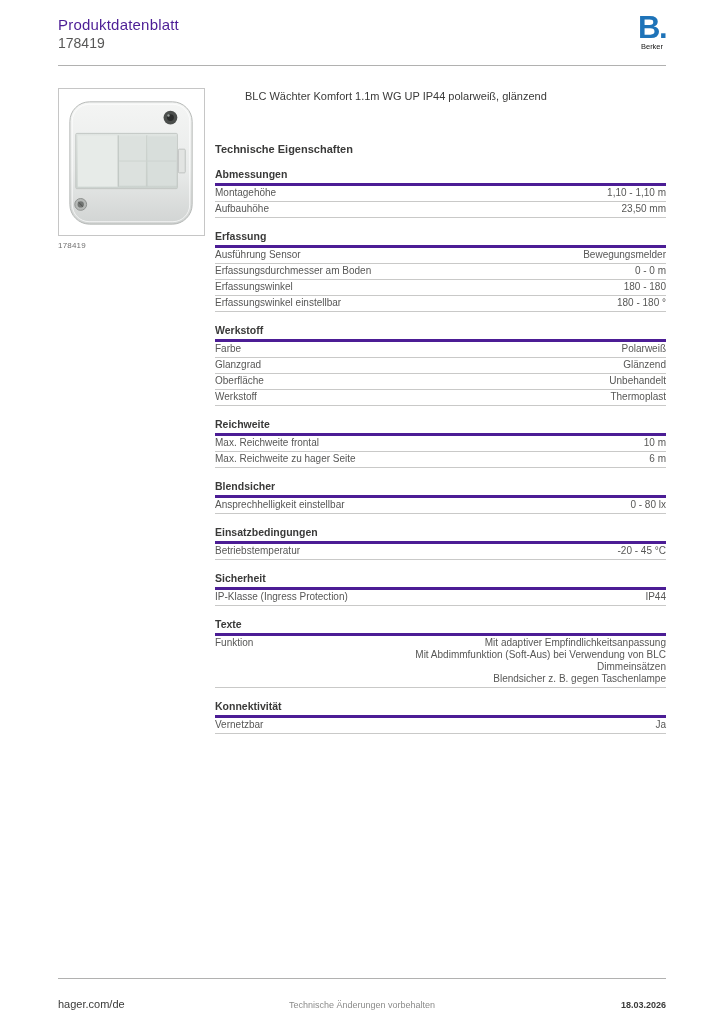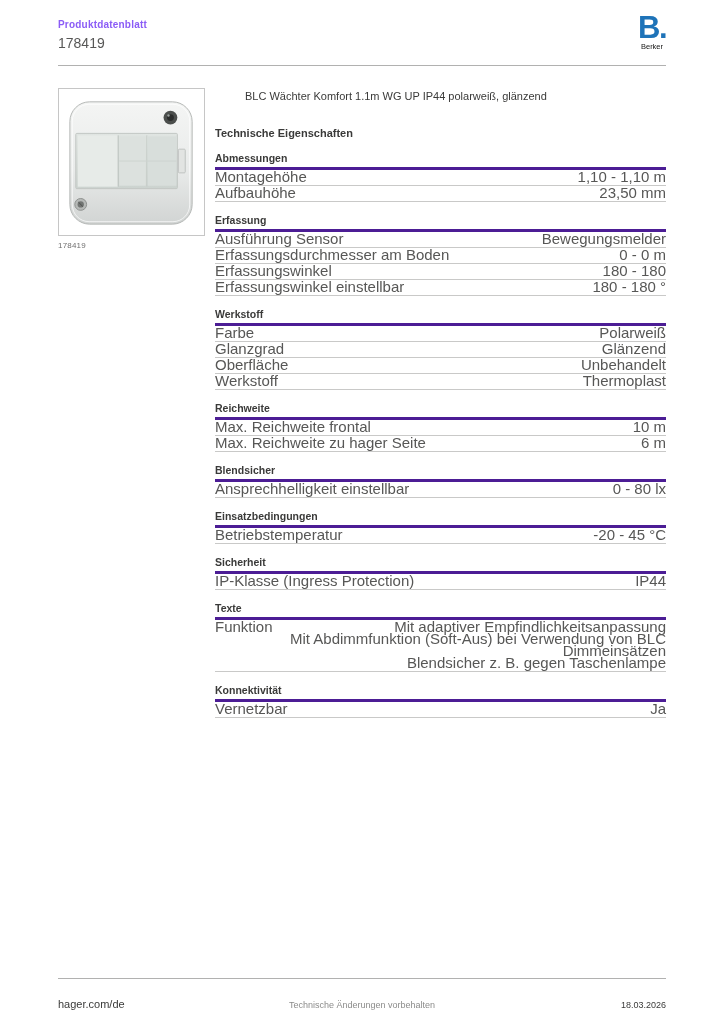--- a/index.html
+++ b/index.html
@@ -6,58 +6,58 @@
   html,body { background:#ffffff; }
   body {
     width:724px; height:1024px; position:relative; overflow:hidden;
     font-family:"Liberation Sans", sans-serif;
     -webkit-font-smoothing:antialiased;
   }
   .page { position:absolute; inset:0; padding:16px 58px 0 58px; }
 
   
   .hdr { display:flex; justify-content:space-between; align-items:flex-start; }
-  .doc-title { font-size:10px; font-weight:bold; color:#8b5cf6; line-height:18px; letter-spacing:.2px; }
+  .doc-title { font-size:15px; font-weight:normal; color:#4c1d95; line-height:18px; letter-spacing:.2px; }
   .doc-number { font-size:14px; color:#575756; line-height:18px; }
   .logo { text-align:center; margin-top:-3px; }
   .logo-mark { font-size:31px; font-weight:bold; line-height:29px; letter-spacing:-1.5px; }
   .logo-text { font-size:7.5px; font-weight:normal; color:#161615; line-height:9px; }
   .hdr-rule { border-top:1px solid #b1b1b0; margin-top:13px; }
 
   
   main { display:flex; margin-top:22px; }
   .image-col { width:147px; flex:none; }
   .product-image-frame { width:147px; height:148px; border:1px solid #c6c6c6; background:#fff; padding:1px; }
   .product-image-frame svg { display:block; width:100%; height:100%; }
   .image-caption { font-size:8px; color:#706f6f; margin-top:5px; letter-spacing:.2px; }
 
   .spec-col { flex:1; margin-left:10px; padding-top:2px; }
   .product-title { font-size:11px; font-weight:normal; color:#3a3a39; line-height:13px;margin-left:30px; }
-  .spec-heading { font-size:11px; font-weight:bold; color:#3a3a39; line-height:13px; margin-top:24px; }
+  .spec-heading { font-size:11px; font-weight:bold; color:#3a3a39; line-height:13px; margin-top:40px; }
 
   .spec-section { margin-top:13px; }
   .section-title {
     font-size:10.5px; font-weight:bold; color:#3a3a39; line-height:11px;
     padding-bottom:3px; border-bottom:3px solid #4c1d95;
   }
   .spec-row {
     display:flex; justify-content:center; align-items:flex-start;
-    font-size:15px; color:#575756; line-height:11px;
+    font-size:10px; color:#575756; line-height:11px;
     padding:1px 0 2px 0; border-bottom:1px solid #c9c9c8;
   }
   .row-label { white-space:nowrap; padding-right:14px; }
   .row-value { flex:1; text-align:right; white-space:pre-line; line-height:12px; }
 
   
   .ftr { position:absolute; left:58px; right:58px; bottom:14px; }
   .ftr-rule { border-top:1px solid #b1b1b0; }
   .ftr-row { display:flex; justify-content:space-between; align-items:baseline; padding-top:9px; }
   .ftr-left  { font-size:11px; font-weight:normal; color:#3a3a39; width:160px; }
   .ftr-center{ font-size:9px; color:#8c8c8b; flex:1; text-align:center;margin-top:12px; }
-  .ftr-right { font-size:9px; font-weight:normal; color:#3a3a39; width:160px; text-align:right; }
+  .ftr-right { font-size:9px; font-weight:bold; color:#3a3a39; width:160px; text-align:right; }
 </style>
 </head>
 <body>
 
 <div class="page">
 
   <header class="hdr">
     <div>
       <div class="doc-title">Produktdatenblatt</div>
       <div class="doc-number">178419</div>

